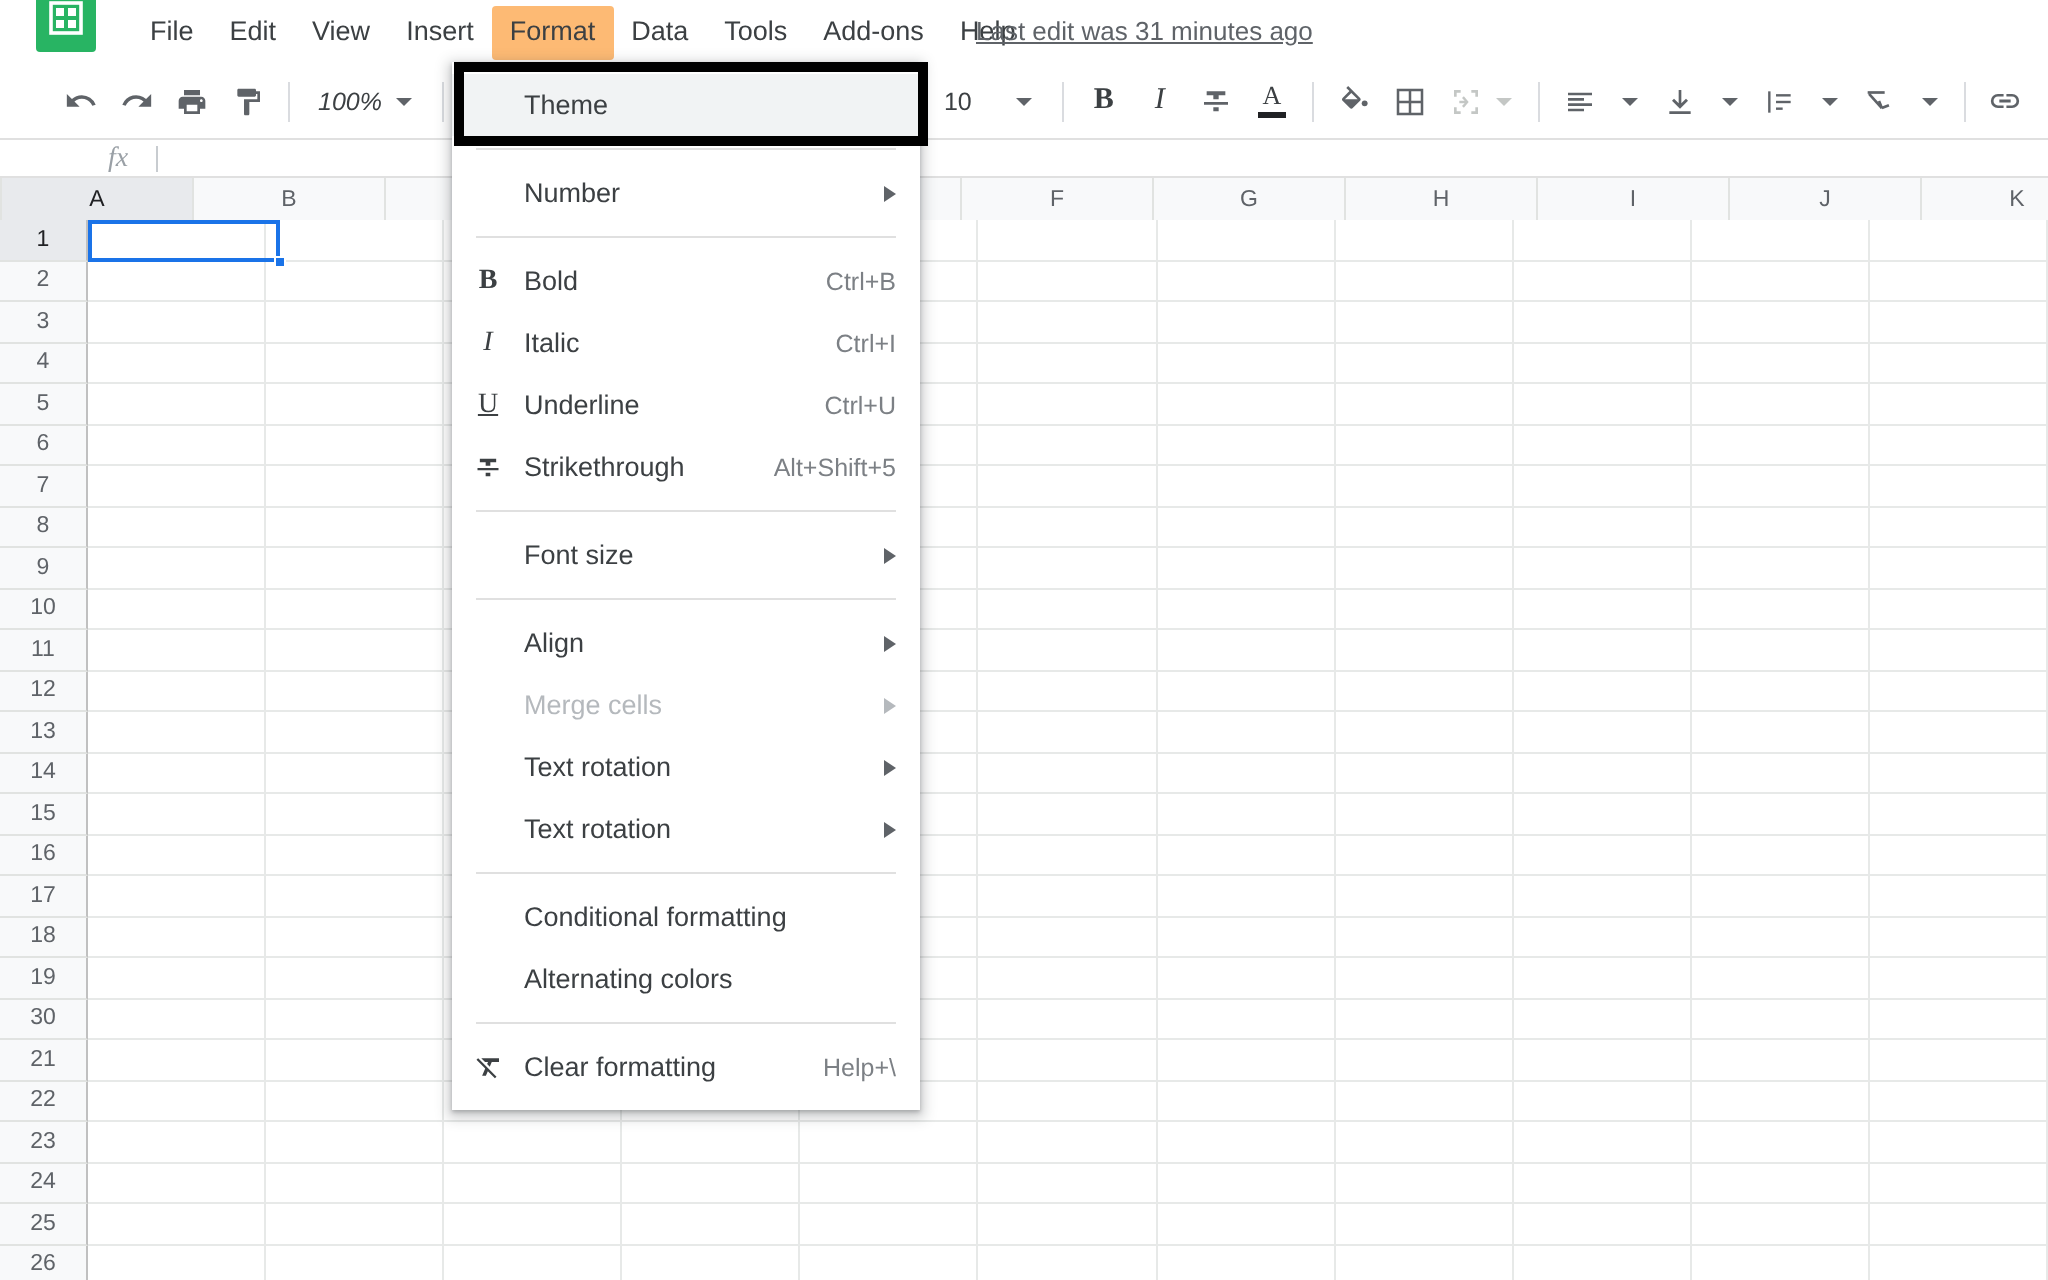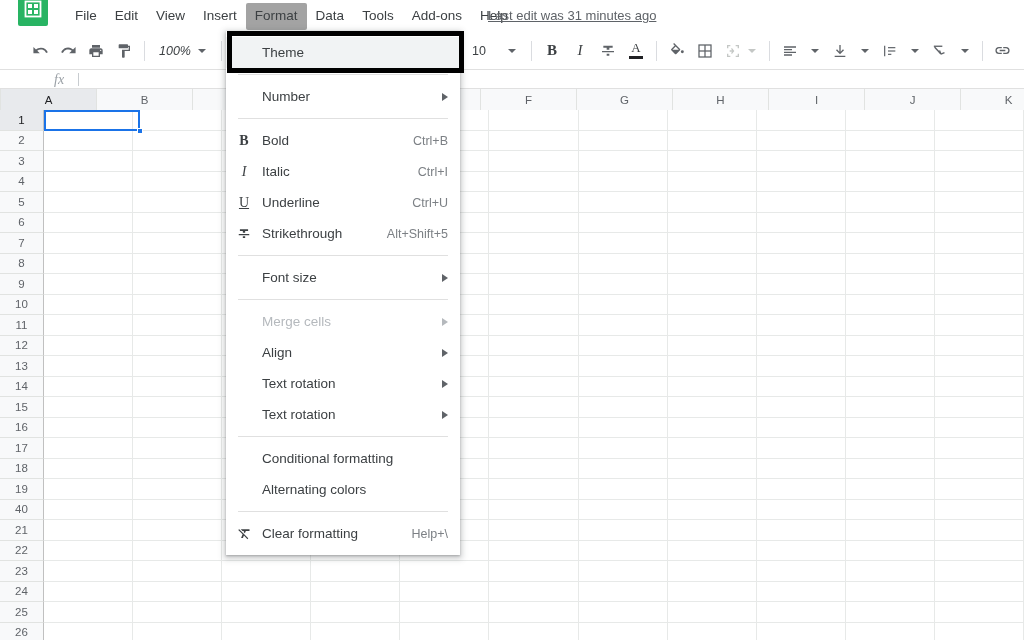--- a/index.html
+++ b/index.html
@@ -38,21 +38,21 @@
   .menu-item {
     font-size: 13.5px;
     color: #3c4043;
     padding: 5px 9px 6px 9px;
     line-height: 16px;
     border-radius: 2px;
     white-space: nowrap;
     cursor: default;
   }
   .menu-item.active {
-    background: #a3a3a3;
+    background: #fdba74;
   }
   .last-edit {
     position: absolute; left: 488px; top: 8px;
     font-size: 13px;
     color: #5f6368;
     text-decoration: underline;
     white-space: nowrap;
     cursor: pointer;
   }
 
@@ -451,21 +451,21 @@
         <div class="rowcell">10</div>
         <div class="rowcell">11</div>
         <div class="rowcell">12</div>
         <div class="rowcell">13</div>
         <div class="rowcell">14</div>
         <div class="rowcell">15</div>
         <div class="rowcell">16</div>
         <div class="rowcell">17</div>
         <div class="rowcell">18</div>
         <div class="rowcell">19</div>
-        <div class="rowcell">40</div>
+        <div class="rowcell">30</div>
         <div class="rowcell">21</div>
         <div class="rowcell">22</div>
         <div class="rowcell">23</div>
         <div class="rowcell">24</div>
         <div class="rowcell">25</div>
         <div class="rowcell">26</div>
       </div>
     <div class="cells" id="cellgrid">
         <div class="gridrow">
           <div class="cell" style="width: 96px;"></div>
@@ -852,40 +852,40 @@
         <div class="lbl">Strikethrough</div>
         <div class="accel">Alt+Shift+5</div>
       </div>
       <div class="mdiv"></div>
       <div class="mi">
         <div class="ic"></div>
         <div class="lbl">Font size</div>
         <div class="arrow"></div>
       </div>
       <div class="mdiv"></div>
+      <div class="mi">
+        <div class="ic"></div>
+        <div class="lbl">Align</div>
+        <div class="arrow"></div>
+      </div>
       <div class="mi disabled">
         <div class="ic"></div>
         <div class="lbl">Merge cells</div>
         <div class="arrow"></div>
       </div>
       <div class="mi">
         <div class="ic"></div>
-        <div class="lbl">Align</div>
+        <div class="lbl">Text rotation</div>
         <div class="arrow"></div>
       </div>
       <div class="mi">
         <div class="ic"></div>
         <div class="lbl">Text rotation</div>
         <div class="arrow"></div>
       </div>
-      <div class="mi">
-        <div class="ic"></div>
-        <div class="lbl">Text rotation</div>
-        <div class="arrow"></div>
-      </div>
       <div class="mdiv"></div>
       <div class="mi">
         <div class="ic"></div>
         <div class="lbl">Conditional formatting</div>
       </div>
       <div class="mi">
         <div class="ic"></div>
         <div class="lbl">Alternating colors</div>
       </div>
       <div class="mdiv"></div>

